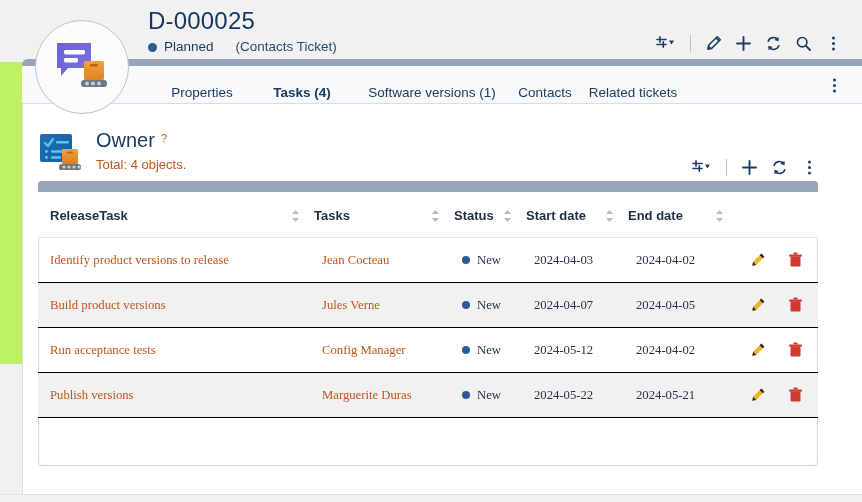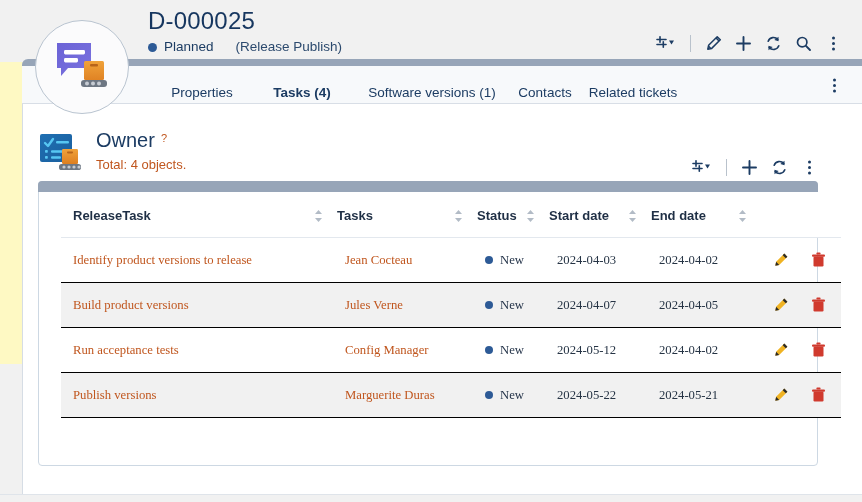--- a/index.html
+++ b/index.html
@@ -3,21 +3,21 @@
 <meta charset="utf-8">
 <style>
   * { box-sizing: border-box; }
   html, body {
     margin: 0; padding: 0;
     width: 862px; height: 502px;
     background: #f1f1f1;
     font-family: "Liberation Sans", sans-serif;
     overflow: hidden;
   }
-  .page { position: relative; width: 862px; height: 364px; background: #fef9c3; }
+  .page { position: relative; width: 862px; height: 364px; background: #bef264; }
 
   
   .top-header {
     position: absolute; left: 0; top: 0; width: 862px; height: 62px;
     background: #f1f1f1;
   }
   .title-block { position: absolute; left: 148px; top: 6px; }
   .obj-title {
     font-size: 24px; color: #16365f; font-weight: 400; letter-spacing: .2px;
     line-height: 30px; white-space: nowrap;
@@ -104,21 +104,21 @@
   
   .panel {
     position: absolute; left: 38px; top: 181px; width: 780px; height: 285px;
     background: #ffffff; border: 1px solid #cdd8e3; border-radius: 4px;
   }
   .panel-strip {
     position: absolute; left: 38px; top: 181px; width: 780px; height: 11px;
     background: #97a5b8; border-top-left-radius: 4px; border-top-right-radius: 4px;
   }
   .tbl-wrap { position: absolute; left: 38px; top: 192px; width: 780px; }
-  table.grid { width: 780px; border-collapse: collapse; table-layout: fixed; margin-left: 23px; }
+  table.grid { width: 780px; border-collapse: collapse; table-layout: fixed; }
   table.grid th {
     font-size: 13px; color: #1f2f45; font-weight: bold; text-align: left;
     padding: 16px 0 14px 0; border-bottom: 1px solid #e3e8ee; background: #fff;
     vertical-align: middle;
   }
   table.grid td {
     font-size: 12.7px; padding: 14px 8px; border-bottom: 1px solid #000000;
     vertical-align: middle; color: #263445; font-family: Liberation Serif, serif;
   }
   tr.zebra td { background: #f1f1f1; }
@@ -150,21 +150,21 @@
 
 <div class="page">
 
   <div class="top-header">
 
     <div class="title-block">
       <div class="obj-title">D-000025</div>
       <div class="obj-subtitle">
         <span class="state-dot"></span>
         <span class="state-name">Planned</span>
-        <span class="obj-class">(Release Publish)</span>
+        <span class="obj-class">(Contacts Ticket)</span>
       </div>
     </div>
 
     <div class="hdr-toolbar">
       <div class="tb-btn wide">
         <svg width="20" height="16" viewBox="0 0 20 16">
           <g stroke="#1c3c63" stroke-width="1.6" stroke-linecap="round">
             <line x1="2" y1="4.5" x2="11" y2="4.5"></line>
             <line x1="2" y1="9.5" x2="11" y2="9.5"></line>
             <line x1="5" y1="1.8" x2="5" y2="7.2"></line>

